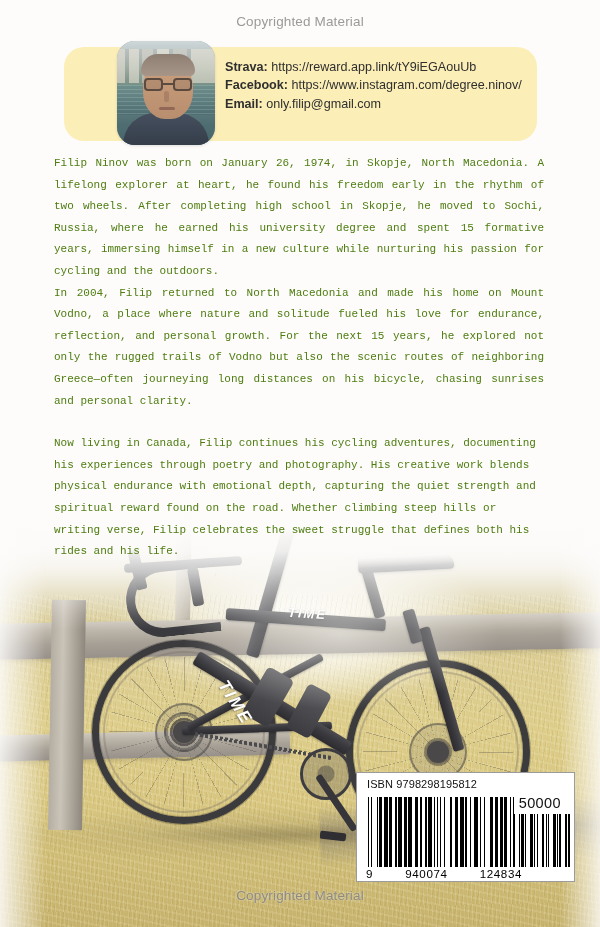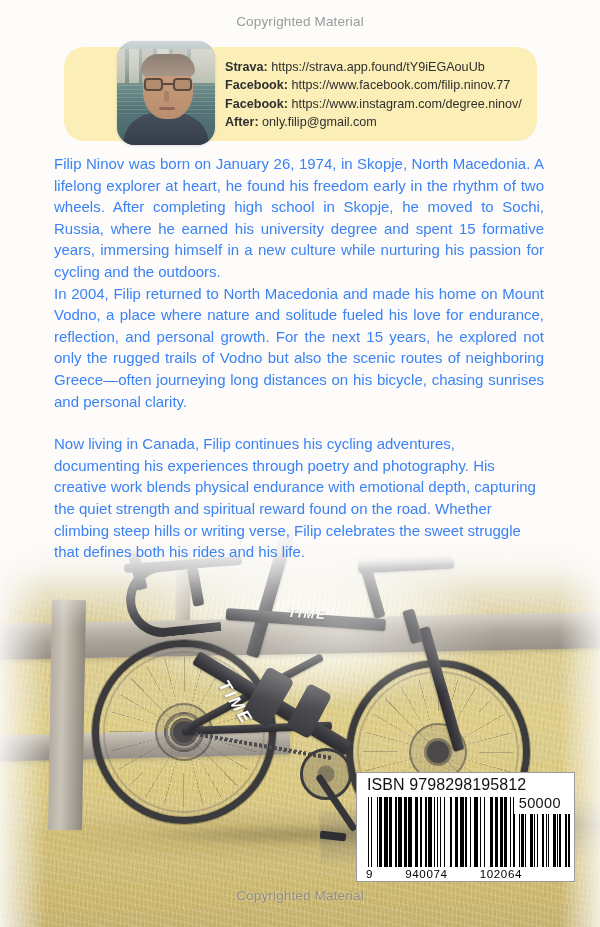--- a/index.html
+++ b/index.html
@@ -399,23 +399,23 @@
     background: linear-gradient(to bottom, #46505e, #353d4a);
   }
 
   
   .bio {
     position: absolute;
     left: 54px;
     top: 153px;
     width: 490px;
     z-index: 35;
-    color: #3b82f6;
-    font-family: Liberation Sans, sans-serif;
-    font-size: 15px;
+    color: #4d7c0f;
+    font-family: Liberation Mono, monospace;
+    font-size: 11px;
     line-height: 21.6px;
     text-align: justify;
     text-justify: inter-word;
   }
   .bio p { margin: 0; }
   .bio p + p.gap { margin-top: 21px; }
   .bio p:last-child { text-align: left; }
 
   
   .barcode-box {
@@ -424,21 +424,21 @@
     top: 772px;
     width: 219px;
     height: 110px;
     background: #ffffff;
     border: 1px solid #9b9b9b;
     z-index: 45;
     padding: 5px 8px 4px 10px;
   }
   .isbn-text {
     font-family: "Liberation Sans", "DejaVu Sans", sans-serif;
-    font-size: 16px;
+    font-size: 11px;
     color: #111;
     letter-spacing: .1px;
     line-height: 13px;
   }
   .addon-label {
     position: absolute;
     right: 13px;
     top: 22px;
     font-family: "Liberation Sans", "DejaVu Sans", sans-serif;
     font-size: 14.5px;
@@ -476,32 +476,28 @@
 <body>
 
 <div class="cover">
 
   <div class="watermark top">Copyrighted Material</div>
 
   <div class="contact-card">
     <div class="contact-lines">
       <span class="row">
         <span class="k">Strava:</span>
-        <span class="v">https://strava.app.found/tY9iEGAouUb</span>
-      </span>
-      <span class="row">
-        <span class="k">Facebook:</span>
-        <span class="v">https://www.facebook.com/filip.ninov.77</span>
+        <span class="v">https://reward.app.link/tY9iEGAouUb</span>
       </span>
       <span class="row">
         <span class="k">Facebook:</span>
         <span class="v">https://www.instagram.com/degree.ninov/</span>
       </span>
       <span class="row">
-        <span class="k">After:</span>
+        <span class="k">Email:</span>
         <span class="v">only.filip@gmail.com</span>
       </span>
     </div>
   </div>
 
   <div class="avatar">
     <div class="av-bg"></div>
     <div class="av-buildings"></div>
     <div class="av-water"></div>
     <div class="av-shirt"></div>
@@ -663,19 +659,19 @@
         <i style="left:44.39px;width:1.27px"></i>
         <i style="left:46.93px;width:1.27px"></i>
         <i style="left:49.46px;width:1.27px"></i>
         <i style="left:54.54px;width:1.27px"></i>
         <i style="left:55.80px;width:1.27px"></i>
         <i style="left:58.34px;width:1.27px"></i>
       </div>
     <div class="ean-digits">
       <span>9</span>
       <span>940074</span>
-      <span>102064</span>
+      <span>124834</span>
     </div>
   </div>
 
   <div class="watermark bottom">Copyrighted Material</div>
 
 </div>
 
 </body></html>

